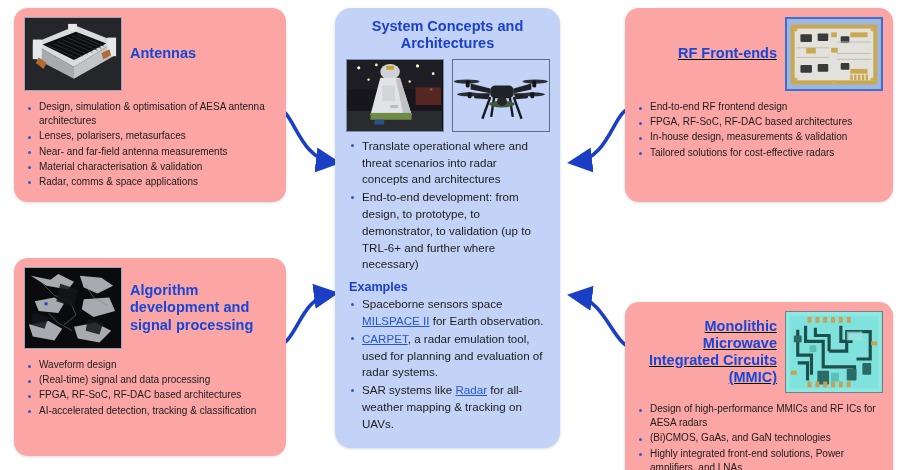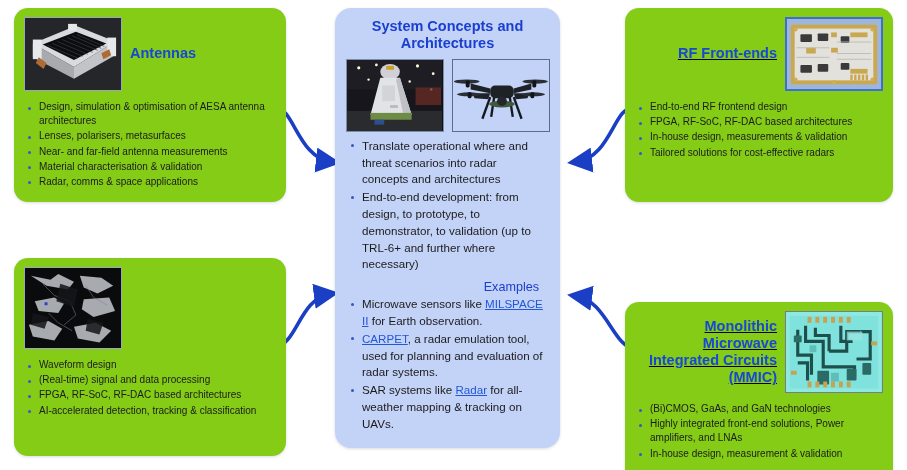--- a/index.html
+++ b/index.html
@@ -8,21 +8,21 @@
     background: #ffffff;
     font-family: "Liberation Sans", sans-serif;
     overflow: hidden;
   }
   #stage { position: relative; width: 907px; height: 470px; background: #fff; }
 
   
   .panel {
     position: absolute;
     border-radius: 14px;
-    background: #84cc16;
+    background: #fca5a5;
     box-shadow: 0 1px 3px rgba(40,55,90,0.18);
   }
   .panel.center { background: #c3d2f7; border-radius: 16px; }
 
   .panel-head {
     position: relative;
     display: flex;
     align-items: center;
     padding: 9px 10px 2px 10px;
   }
@@ -73,23 +73,22 @@
     position: absolute;
     left: 2px; top: 6.5px;
     width: 3px; height: 3px;
     background: #3556c8;
     border-radius: 50%;
   }
   .panel.center ul.bullets li { font-size: 11.6px; line-height: 1.45; }
   .panel.center ul.bullets { padding: 6px 14px 2px 14px; }
 
   .examples-head {
-    color: #1a3fd0; font-weight: normal; font-size: 12.6px;
+    color: #1a3fd0; font-weight: bold; font-size: 12.6px;
     padding: 4px 21px 0 14px;
-    text-align: right;
   }
   .lnk { color: #2257d8; text-decoration: underline; }
 
   
   .arrow { position: absolute; overflow: visible; pointer-events: none; }
 
   
   .art { position: absolute; inset: 0; }
 </style>
 </head>
@@ -239,20 +238,21 @@
             <path d="M24,46 L34,56 L48,64"></path>
           </g>
           <g fill="#14161a" opacity="0.85">
             <path d="M36,16 L54,22 L50,40 L32,34 Z"></path>
             <path d="M8,46 L24,50 L20,62 L6,58 Z"></path>
             <path d="M64,52 L80,56 L76,68 L62,64 Z"></path>
           </g>
           <rect x="20" y="35" width="3" height="3" fill="#2a3fd0"></rect>
         </svg>
       </div>
+      <div class="panel-title left">Algorithm development and signal processing</div>
     </div>
     <ul class="bullets">
       <li>Waveform design</li>
       <li>(Real-time) signal and data processing</li>
       <li>FPGA, RF-SoC, RF-DAC based architectures</li>
       <li>AI-accelerated detection, tracking &amp; classification</li>
     </ul>
   </div>
 
   <div class="panel" style="left:625px; top:258px; width:268px; height:198px;margin-top:44px;">
@@ -296,20 +296,21 @@
               <rect x="62" y="71" width="4" height="6"></rect>
             <rect x="5" y="60" width="6" height="4"></rect>
               <rect x="87" y="30" width="6" height="4"></rect>
           </g>
           <rect x="62" y="20" width="16" height="9" fill="#9be6e0" opacity="0.7"></rect>
         </svg>
       </div>
       <div class="panel-title right">Monolithic Microwave Integrated Circuits (MMIC)</div>
     </div>
     <ul class="bullets">
+      <li>Design of high-performance MMICs and RF ICs for AESA radars</li>
       <li>(Bi)CMOS, GaAs, and GaN technologies</li>
       <li>Highly integrated front-end solutions, Power amplifiers, and LNAs</li>
       <li>In-house design, measurement &amp; validation</li>
     </ul>
   </div>
 
   <div class="panel center" style="left:335px; top:8px; width:225px; height:440px;">
     <div class="center-title">System Concepts and Architectures</div>
 
     <div class="center-thumbs">
@@ -375,21 +376,21 @@
 
     <ul class="bullets">
       <li>Translate operational where and threat scenarios into radar concepts and architectures</li>
       <li>End-to-end development: from design, to  prototype, to demonstrator, to validation (up to TRL-6+ and further where necessary)</li>
     </ul>
 
     <div class="examples-head">Examples</div>
 
     <ul class="bullets" style="padding-top:2px;">
       <li>
-        <span>Microwave sensors like </span><a class="lnk" href="#">MILSPACE II</a><span> for Earth observation.</span>
+        <span>Spaceborne sensors space </span><a class="lnk" href="#">MILSPACE II</a><span> for Earth observation.</span>
       </li>
       <li>
         <span></span><a class="lnk" href="#">CARPET</a><span>, a radar emulation tool, used for planning and evaluation of radar systems.</span>
       </li>
       <li>
         <span>SAR systems like </span><a class="lnk" href="#">Radar</a><span> for all-weather mapping &amp; tracking on UAVs.</span>
       </li>
     </ul>
   </div>
 

